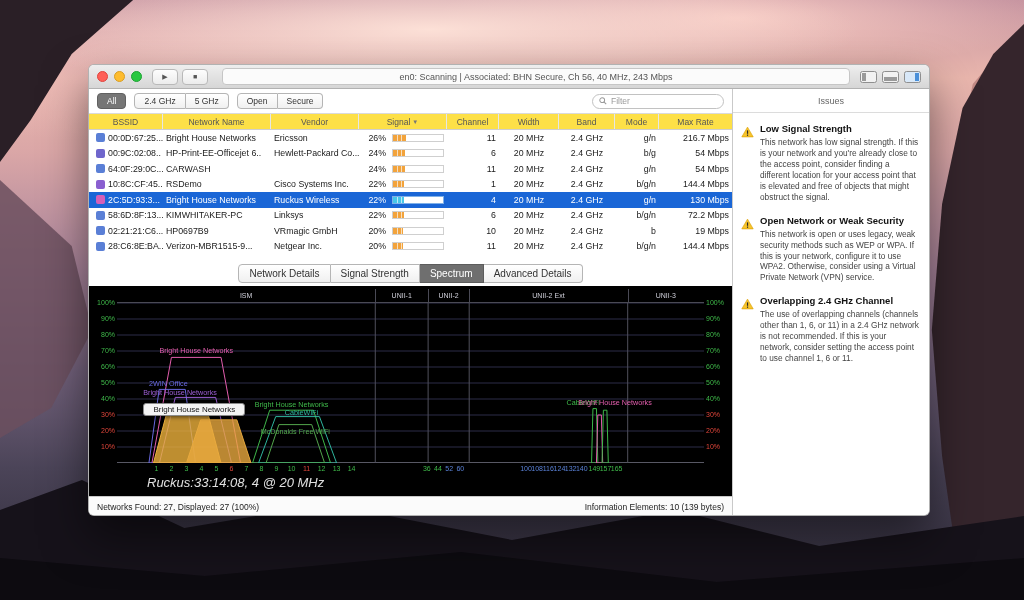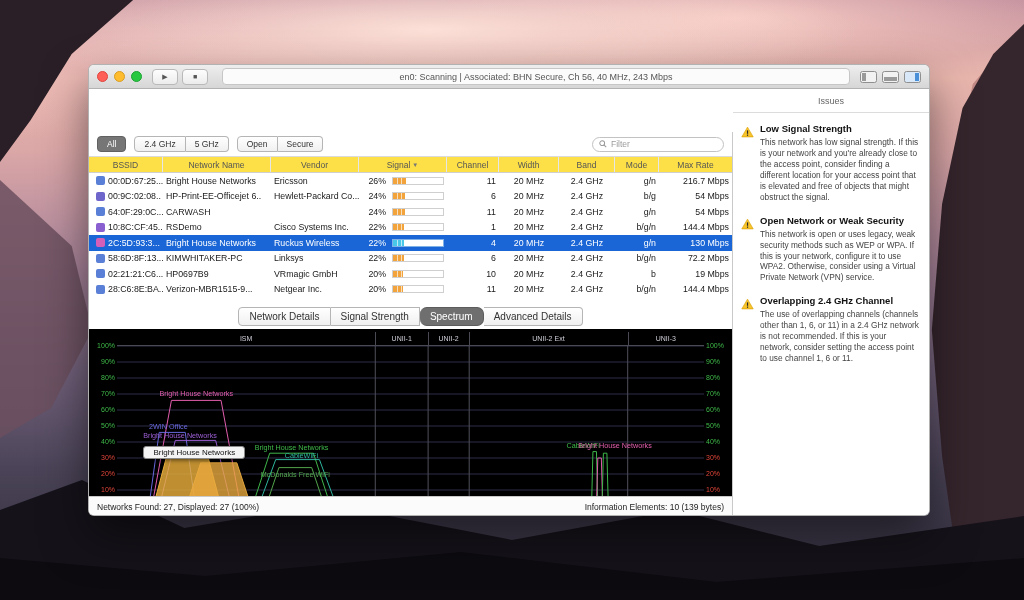--- a/index.html
+++ b/index.html
@@ -38,21 +38,21 @@
     font-size:9px; color:#555; display:flex; align-items:center; justify-content:center; white-space:nowrap; overflow:hidden; }
   .win-toggles { display:flex; gap:5px; }
   .wt { width:17px; height:12px; border:1px solid #8f8f8f; border-radius:2.5px; background:#f2f2f2; position:relative; }
   .wt::after { content:''; position:absolute; background:#9a9a9a; }
   .wt-left::after  { left:1px; top:1px; bottom:1px; width:4px; }
   .wt-mid::after   { left:1px; right:1px; bottom:1px; height:4px; }
   .wt-right { background:#d8e8f8; }
   .wt-right::after { right:1px; top:1px; bottom:1px; width:4px; background:#4a90d9; }
 
   .window-body { display:flex; height:427px; }
-  .main-col { width:644px; display:flex; flex-direction:column; border-right:1px solid #c9c9c9; background:#fff;margin-top:43px; }
+  .main-col { width:644px; display:flex; flex-direction:column; border-right:1px solid #c9c9c9; background:#fff; }
   .issues-col { flex:1; display:flex; flex-direction:column; background:#fff; }
 
   
   .filter-bar { height:24px; display:flex; align-items:center; padding:0 8px; gap:8px; background:#fff; }
   .seg-group { display:flex; }
   .seg-btn { font-size:8.5px; padding:2px 9px; background:linear-gradient(#fff,#f0f0f0); border:1px solid #b5b5b5;
     color:#333; border-left-width:0; white-space:nowrap; }
   .seg-group .seg-btn:first-child { border-left-width:1px; border-radius:4px 0 0 4px; }
   .seg-group .seg-btn:last-child  { border-radius:0 4px 4px 0; }
   .seg-group .seg-btn:only-child  { border-radius:4px; }
@@ -78,21 +78,21 @@
   .tagwrap { display:flex; justify-content:flex-end; padding:0; }
   .tag { width:9px; height:9px; border-radius:2px; display:inline-block; }
   .sig-track { display:block; width:100%; height:8px; background:#fff; border:1px solid #cfcfcf; position:relative; overflow:hidden; }
   .t-row.sel .sig-track { border-color:#7fb0e8; }
   .sig-fill { position:absolute; left:0; top:0; bottom:0;
     background-image:repeating-linear-gradient(90deg, transparent 0 3.5px, rgba(255,255,255,.65) 3.5px 4.5px); }
 
   
   .tabbar { height:26px; display:flex; align-items:center; justify-content:center; background:#fff; }
   .tab-btn { font-size:10px; padding:3px 10px; }
-  .tab-btn.sel { background:#6f6f6f; color:#fff; border-color:#5c5c5c;border-radius:7px; }
+  .tab-btn.sel { background:#6f6f6f; color:#fff; border-color:#5c5c5c; }
 
   
   .spectrum { flex:1; background:#000; position:relative; padding:3px 28px 0 28px; overflow:hidden; }
   .band-header { position:relative; height:14px; border-bottom:1px solid #4a4a55; }
   .band-label { position:absolute; top:3px; transform:translateX(-50%); font-size:7px; color:#d0d0da; white-space:nowrap; }
   .band-div-h { position:absolute; top:0; bottom:0; width:1px; background:#4a4a55; }
   .plot { position:relative; height:160px; }
   .plot svg { position:absolute; inset:0; width:100%; height:100%; }
   .ytick { position:absolute; font-size:7px; line-height:8px; }
   .ytick.left  { left:3px;  width:23px; text-align:right; }

